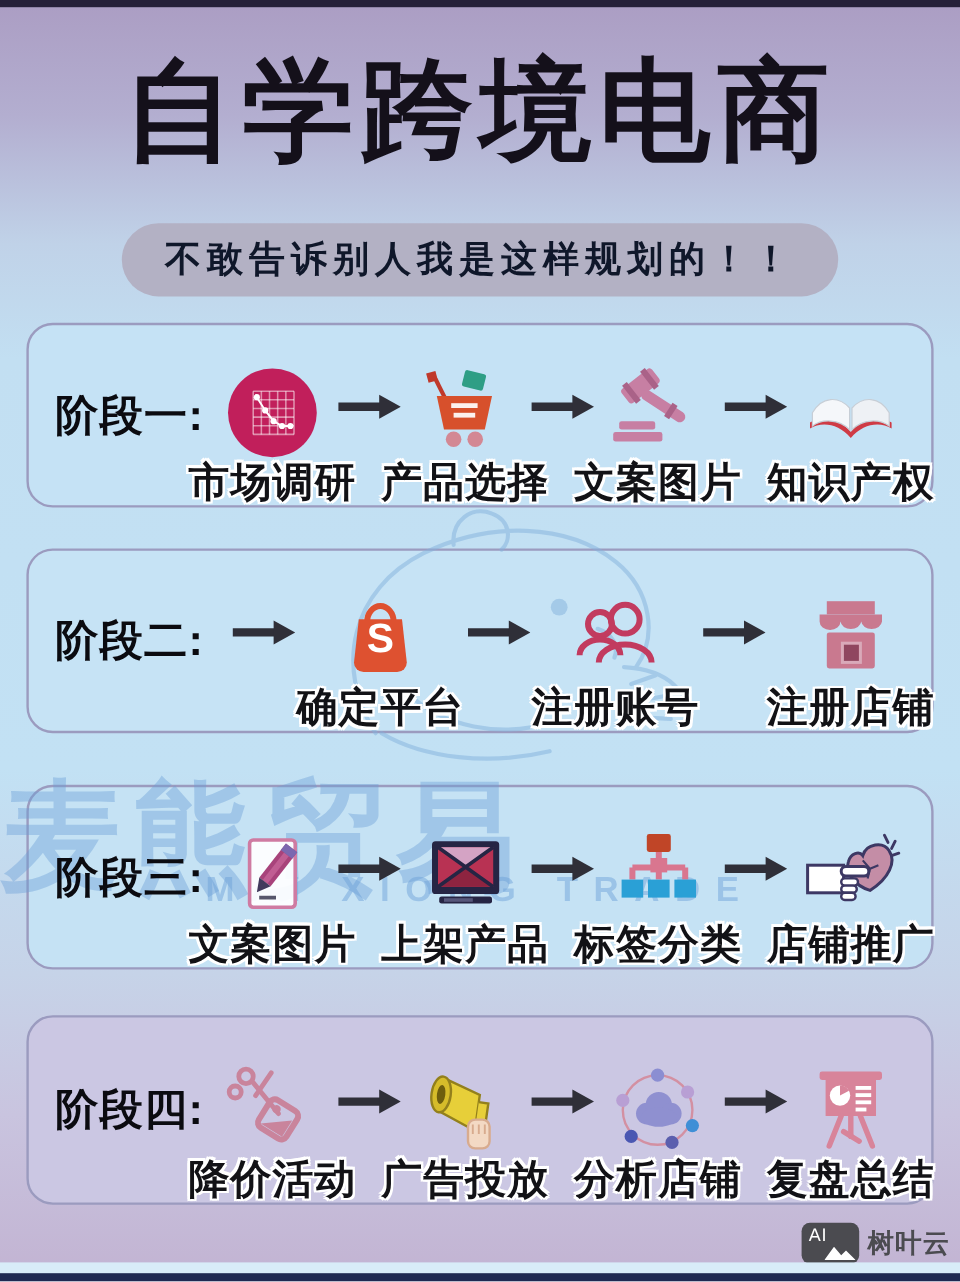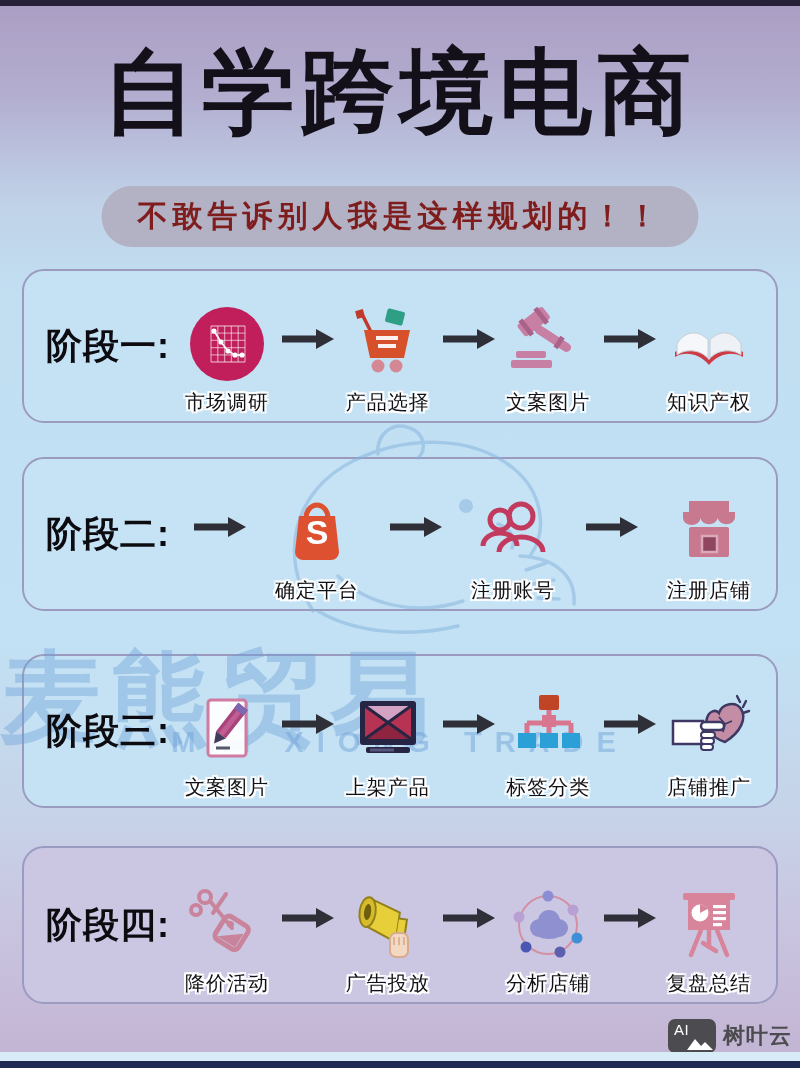--- a/index.html
+++ b/index.html
@@ -15,21 +15,21 @@
   .strip-bottom-dark{position:absolute;top:1061px;left:0;width:100%;height:7px;background:#1f2a52;}
 
   .title{
     position:absolute;top:30px;left:0;width:100%;margin:0;text-align:center;
     font-family:"Liberation Serif","DejaVu Serif",serif;
     font-size:93px;font-weight:900;letter-spacing:6px;color:#14101a;white-space:nowrap;
   }
   .subtitle-pill{
     position:absolute;top:186px;left:50%;transform:translateX(-50%);
     background:#b3b1c4;border-radius:34px;padding:10px 36px;white-space:nowrap;
-    font-size:30px;font-weight:bold;letter-spacing:5px;color:#7f1d1d;
+    font-size:30px;font-weight:bold;letter-spacing:5px;color:#0f172a;
   }
 
   .stage{
     position:absolute;left:22px;width:752px;border:2px solid #9b9bbf;border-radius:22px;
   }
   .stage-1{top:269px;height:150px;background:#c5e2f5;}
   .stage-2{top:457px;height:150px;background:#c6e3f5;}
   .stage-3{top:654px;height:150px;background:#c5e2f4;}
   .stage-4{top:846px;height:154px;background:#cbc7e3;}
 
@@ -40,21 +40,21 @@
   .stage-label{
     flex:none;width:128px;font-size:36px;font-weight:800;color:#0b0b10;letter-spacing:1px;white-space:nowrap;
   }
   .step{
     flex:none;width:106px;height:100%;display:flex;flex-direction:column;
     align-items:center;justify-content:flex-end;padding-bottom:9px;
   }
   .icon-box{width:86px;height:86px;display:flex;align-items:center;justify-content:center;position:relative;}
   .icon{width:84px;height:84px;display:block;}
   .step-name{
-    font-size:20px;font-weight:400;color:#121216;letter-spacing:1px;white-space:nowrap;line-height:30px;
+    font-size:34px;font-weight:700;color:#121216;letter-spacing:1px;white-space:nowrap;line-height:30px;
     text-shadow:-2px -2px 0 #fff,2px -2px 0 #fff,-2px 2px 0 #fff,2px 2px 0 #fff,
                  -2px 0 0 #fff,2px 0 0 #fff,0 -2px 0 #fff,0 2px 0 #fff;
   }
   .arrow{flex:1;display:flex;align-items:center;justify-content:center;margin-bottom:14px;min-width:48px;}
   .arrow svg{display:block;}
   .bag-letter{
     position:absolute;left:0;top:24px;width:100%;text-align:center;
     font-size:34px;font-weight:bold;color:#fff;pointer-events:none;
   }
 

